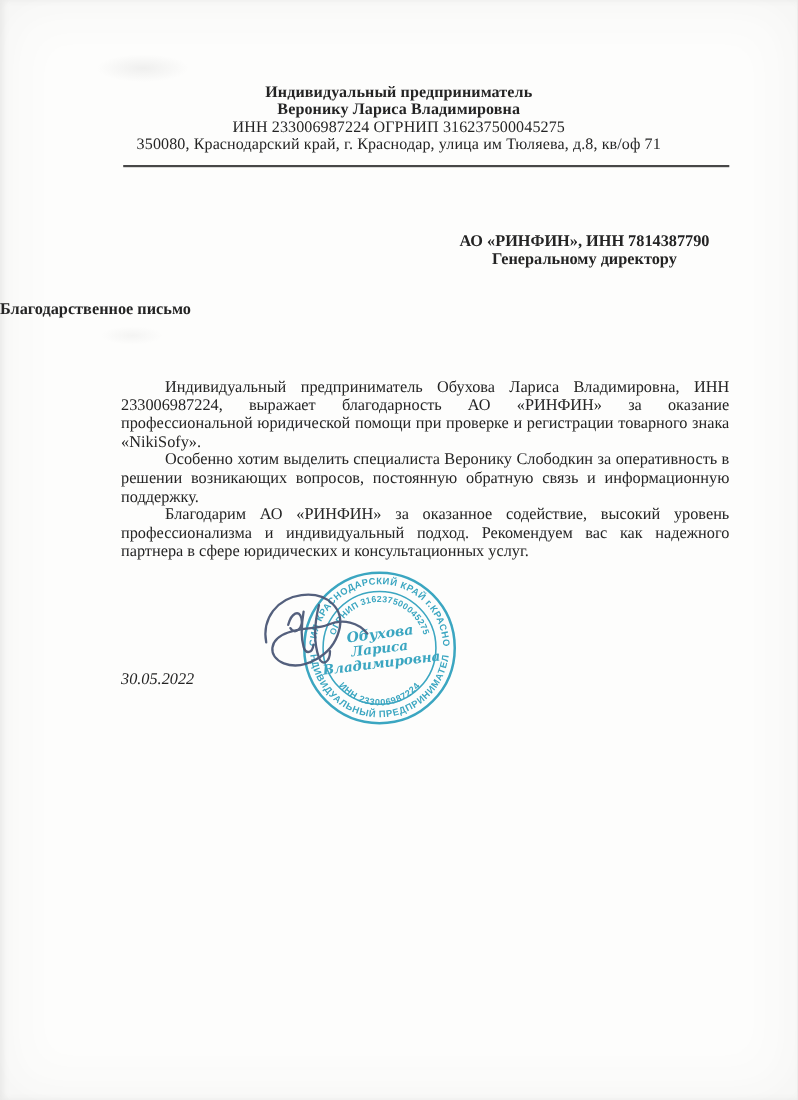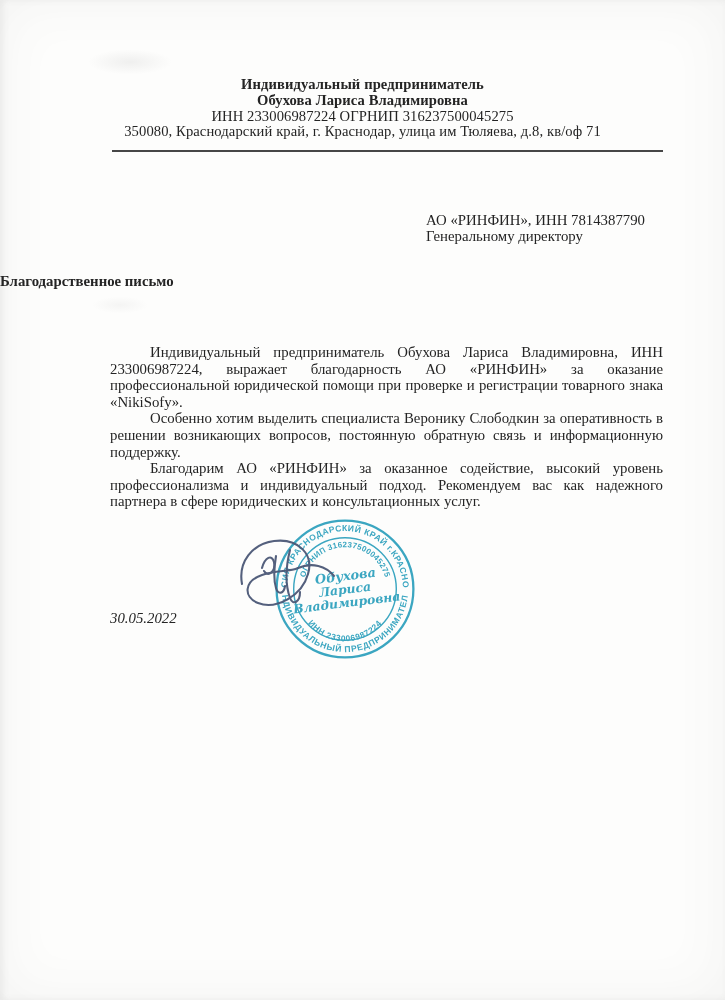--- a/index.html
+++ b/index.html
@@ -47,22 +47,22 @@
     left: 112px;
     width: 551px;
     height: 0;
     border-top: 2px solid #474747;
   }
 
   .recipient-block {
     position: absolute;
     top: 213px;
     right: 80px;
-    text-align: left;
-    font-weight: normal;
+    text-align: center;
+    font-weight: bold;
     font-size: 14.8px;
     line-height: 15.8px;
   }
 
   .letter-title {
     position: absolute;
     top: 273px;
     left: 0;
     width: 100%;
     text-align: left;
@@ -125,21 +125,21 @@
     font-weight: bold;
   }
 </style>
 </head>
 <body>
 
 <div class="page">
 
   <div class="sender-block">
     <div class="bold">Индивидуальный предприниматель</div>
-    <div class="bold">Обухова Лариса Владимировна</div>
+    <div class="bold">Веронику Лариса Владимировна</div>
     <div>ИНН 233006987224 ОГРНИП 316237500045275</div>
     <div>350080, Краснодарский край, г. Краснодар, улица им Тюляева, д.8, кв/оф 71</div>
   </div>
 
   <div class="header-divider"></div>
 
   <div class="recipient-block">
     <div>АО «РИНФИН», ИНН 7814387790</div>
     <div>Генеральному директору</div>
   </div>

